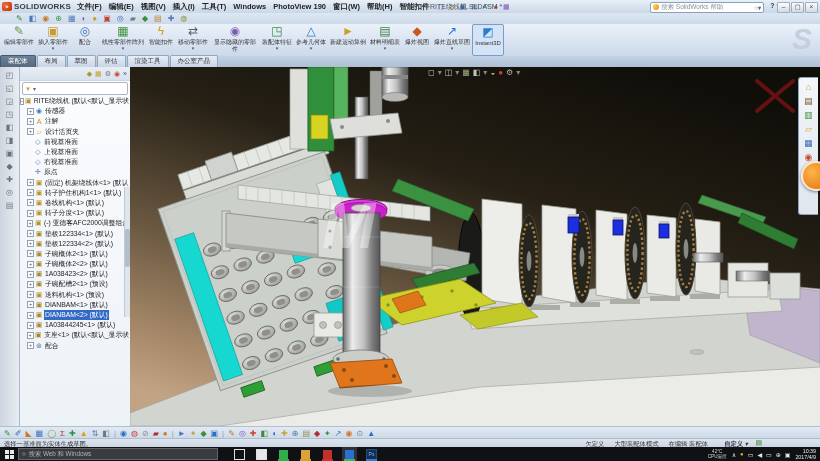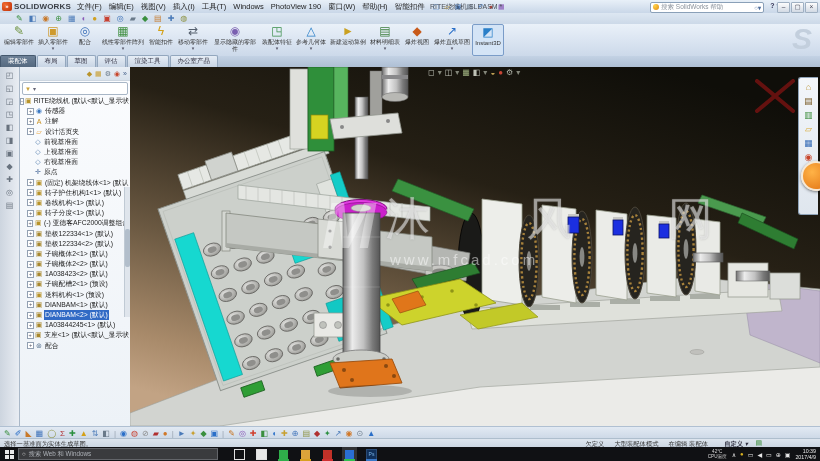--- a/index.html
+++ b/index.html
@@ -8,21 +8,21 @@
        -webkit-font-smoothing:antialiased;}
   
   .titlebar{position:absolute;top:0;left:0;right:0;height:13px;
     background:linear-gradient(#e8f0f8,#c9d7e8);border-bottom:1px solid #aebfd2;
     display:flex;align-items:center;font-size:7.5px;color:#222;}
   .swlogo{width:10px;height:9px;margin:0 2px 0 2px;border-radius:2px;
     background:radial-gradient(circle at 30% 30%,#f06a30,#c03008);
     color:#fff;font-size:6px;line-height:9px;text-align:center;font-weight:bold;}
   .swname{font-weight:bold;color:#3a3f46;font-size:8px;margin-right:6px;letter-spacing:.2px;}
   .menus{display:flex;gap:7px;margin-right:8px;white-space:nowrap;}
-  .menus span{cursor:default;}
+  .menus span{cursor:default;font-weight:bold;}
   .qicons{display:flex;gap:5px;align-items:center;}
   .qicons .qi{font-size:7px;line-height:8px;}
   .doctitle{position:absolute;left:430px;top:2px;font-size:7px;color:#4a5058;}
   .searchbox{position:absolute;right:56px;top:1.5px;width:108px;height:9px;background:#fff;
     border:1px solid #8aa0b8;border-radius:2px;display:flex;align-items:center;
     font-size:6.5px;color:#8a929c;padding:0 2px;gap:2px;}
   .searchbox .sball{width:6px;height:6px;border-radius:50%;
     background:radial-gradient(circle at 30% 30%,#ffd24a,#e08a10);}
   .searchbox .mag{margin-left:auto;color:#4a6a9a;font-weight:bold;font-size:6px;}
   .helpbtn{position:absolute;right:40px;top:2px;font-size:7px;color:#335;}
@@ -753,22 +753,20 @@
         <span style="color: rgb(138, 141, 128);">▾</span>
         <span style="color: rgb(168, 188, 136);">▦</span>
         <span style="color: rgb(200, 204, 192);">◧</span>
         <span style="color: rgb(138, 141, 128);">▾</span>
         <span style="color: rgb(200, 168, 88);">◒</span>
         <span style="color: rgb(208, 72, 56);">●</span>
         <span style="color: rgb(184, 188, 176);">⚙</span>
         <span style="color: rgb(138, 141, 128);">▾</span>
     </div>
     <div class="wm-logo">M</div>
-    <div class="wm-text">沐 风 网</div>
-    <div class="wm-url">www.mfcad.com</div>
     <div class="taskpane">
       <span style="color: rgb(184, 144, 44);">⌂</span>
         <span style="color: rgb(122, 92, 40);">▤</span>
         <span style="color: rgb(63, 143, 63);">▥</span>
         <span style="color: rgb(216, 168, 48);">▱</span>
         <span style="color: rgb(58, 111, 184);">▦</span>
         <span style="color: rgb(200, 69, 42);">◉</span>
         <span style="color: rgb(154, 138, 106);">▨</span>
     </div>
     <div class="badge"></div>

